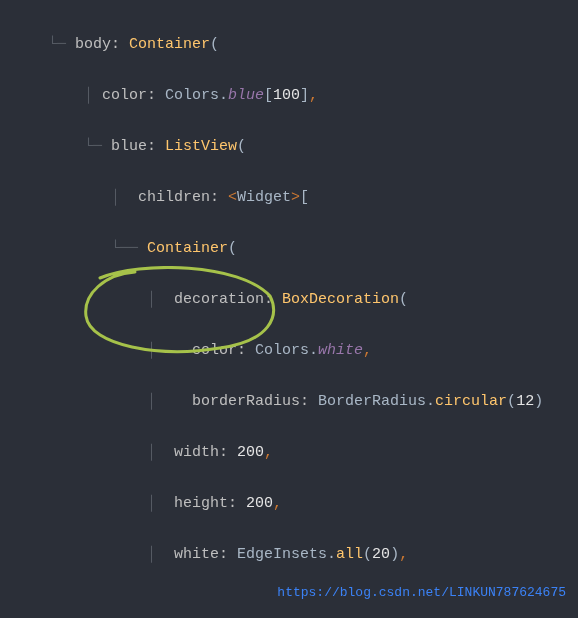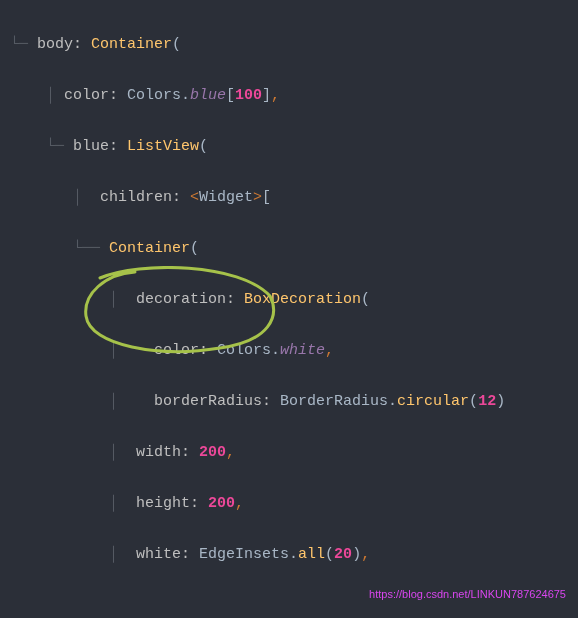--- a/index.html
+++ b/index.html
@@ -15,38 +15,38 @@
     height: 618px;
     overflow: hidden;
     position: relative;
   }
   .code {
     padding: 6px 0 0 10px;
     white-space: pre;
     position: relative;
     z-index: 1;
   }
-  .line { display: block; }
+  .line { display: block; margin-left: 38px; }
   .kw   { color: #ffc66d; }          
   .prop { color: #bfbfbf; }          
   .id   { color: #a9b7c6; }          
   .italic { font-style: italic; color: #9876aa; text-align: center; } 
-  .num  { color: #ec4899; font-weight: bold; }          
+  .num  { color: #e5e5e5; }          
   .punct{ color: #cc7832; }          
   .brace{ color: #a9b7c6; }          
   .angle{ color: #cc7832; }           
   .cmt  { color: #606366; }          
   .tree { color: #555a63; }          
   .annotation {
     position: absolute;
     bottom: 14px;
     right: 12px;
-    font-family: Liberation Sans, sans-serif;
-    font-size: 11px;
-    color: #d946ef;
+    font-family: Liberation Mono, monospace;
+    font-size: 13px;
+    color: #3b82f6;
     z-index: 3;
   }
   .ellipse {
     position: absolute;
     top: 266px;
     left: 80px;
     width: 200px;
     height: 90px;
     z-index: 2;
     pointer-events: none;

